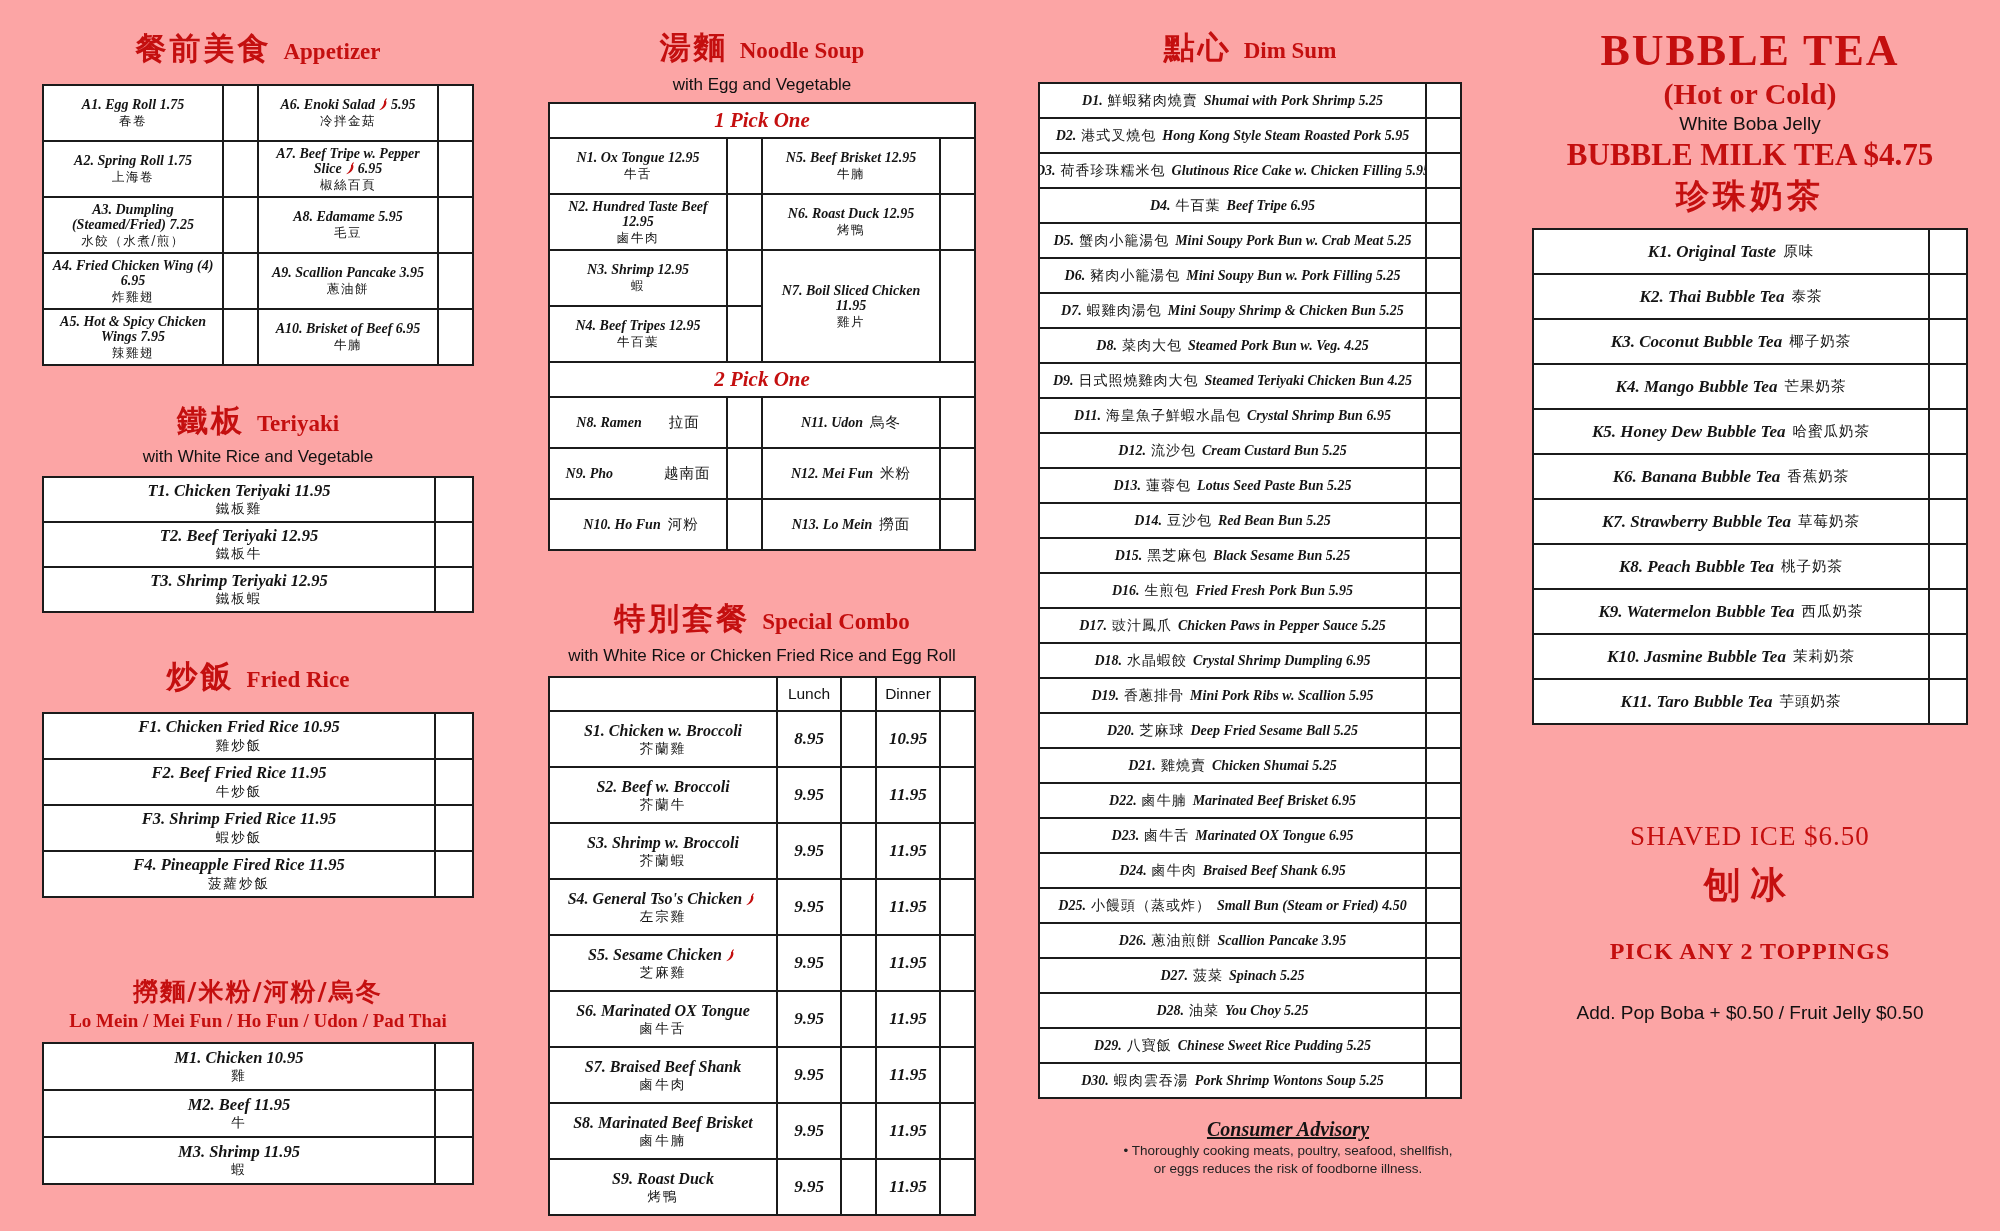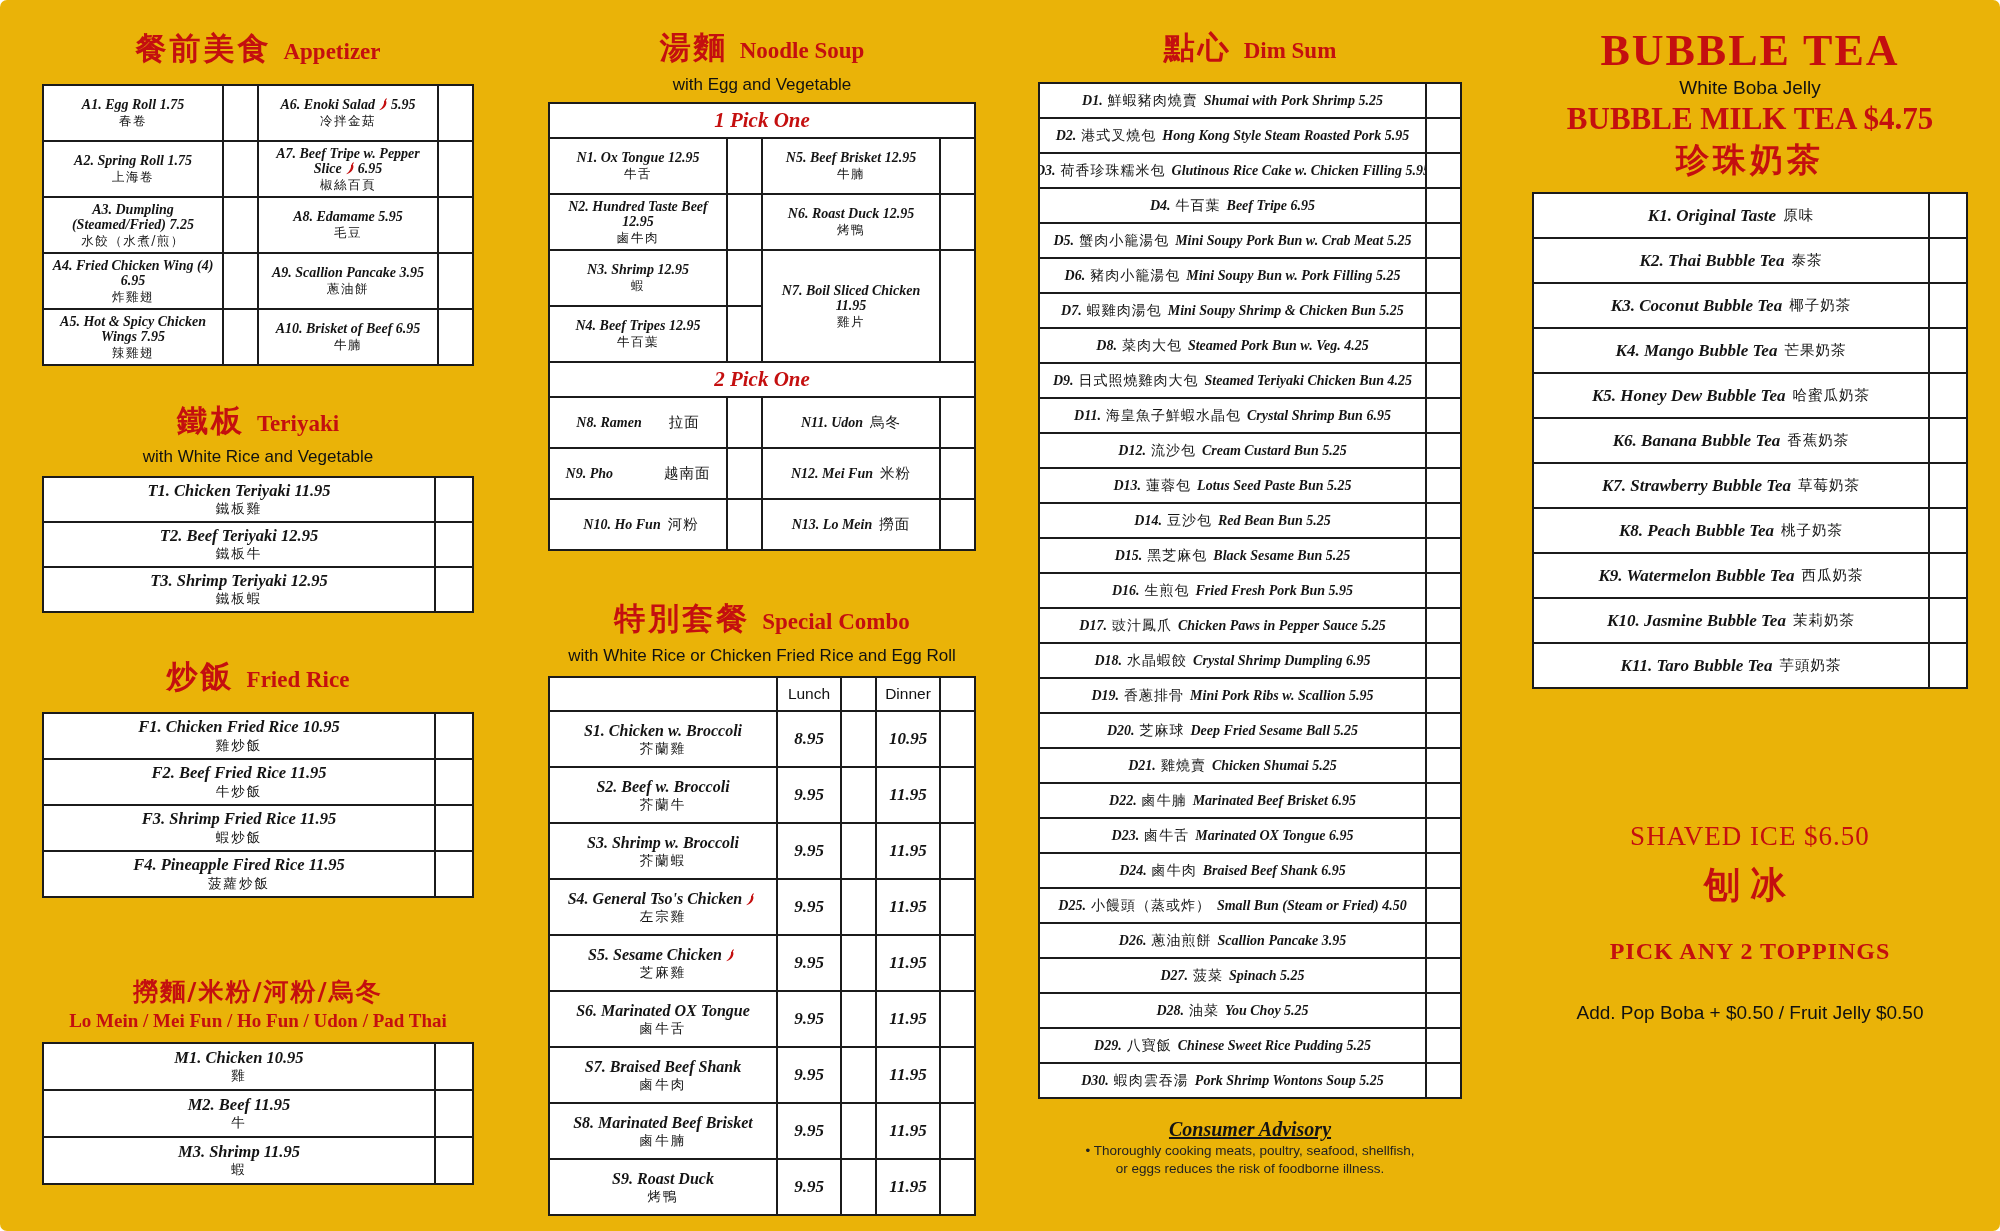--- a/index.html
+++ b/index.html
@@ -1,22 +1,22 @@
 <!DOCTYPE html>
 <html><head>
 <meta charset="utf-8">
 <style>
   :root{
     --red:#c40f0f;
     --ink:#141414;
     --line:#1b1b1b;
   }
   html,body{margin:0;padding:0;background:#fff;}
-  #menu{position:relative;width:2000px;height:1231px;background:#eab308;overflow:hidden;
-        font-family:"Liberation Serif",serif;color:var(--ink);border-radius:7px;}
+  #menu{position:relative;width:2000px;height:1231px;background:#fca5a5;overflow:hidden;
+        font-family:"Liberation Serif",serif;color:var(--ink);}
   .sec{position:absolute;}
   
   .sec-head{text-align:center;white-space:nowrap;}
   .zh-big{font-weight:bold;color:var(--red);font-size:31px;letter-spacing:3px;font-family:"DejaVu Serif",serif;}
   .en-big{font-weight:bold;color:var(--red);font-size:23px;margin-left:12px;font-family:"Liberation Serif",serif;}
   .sub{font-family:"Liberation Sans",sans-serif;font-size:17px;text-align:center;color:#111;}
   
   .gridtable{display:grid;background:var(--line);gap:2px;border:2.5px solid var(--line);}
   .cell{background:#fff;display:flex;flex-direction:column;align-items:center;justify-content:center;
         text-align:center;min-width:0;padding:1px 3px;}
@@ -74,21 +74,21 @@
   #sec-fr .sec-head{line-height:40px;}
   #sec-lm{left:42px;top:976px;width:432px;}
   #sec-noodle{left:548px;top:26px;width:428px;}
   #sec-noodle .sec-head{line-height:42px;}
   #sec-noodle .sub{line-height:22px;}
   #sec-combo{left:548px;top:598px;width:428px;}
   #sec-combo .sec-head{line-height:40px;}
   #sec-combo .sub{line-height:24px;}
   #sec-ds{left:1038px;top:24px;width:424px;}
   #sec-ds .sec-head{line-height:46px;}
-  #sec-adv{left:1038px;top:1116px;width:424px;}
+  #sec-adv{left:1076px;top:1116px;width:424px;}
   #sec-bt{left:1532px;top:26px;width:436px;}
   #sec-si{left:1532px;top:818px;width:436px;}
 </style>
 </head>
 <body>
 
 <div id="menu">
 
   <div class="sec" id="sec-app">
     <div class="sec-head">
@@ -636,20 +636,21 @@
   </div>
 
   <div class="sec" id="sec-adv">
     <div class="adv-title">Consumer Advisory</div>
     <div class="adv-line">• Thoroughly cooking meats, poultry, seafood, shellfish,</div>
     <div class="adv-line">or eggs reduces the risk of foodborne illness.</div>
   </div>
 
   <div class="sec" id="sec-bt">
     <div class="bt-title">BUBBLE TEA</div>
+    <div class="bt-sub1">(Hot or Cold)</div>
     <div class="bt-sub2">White Boba Jelly</div>
     <div class="bt-sub3">BUBBLE MILK TEA $4.75</div>
     <div class="bt-sub4">珍珠奶茶</div>
     <div class="gridtable simple2" id="bt-table">
 
         <div class="cell item oneline">
           <span class="en" style="font-size:17px;">K1. Original Taste</span>
           <span class="zh-in">原味</span>
         </div>
         <div class="cell check"></div>

